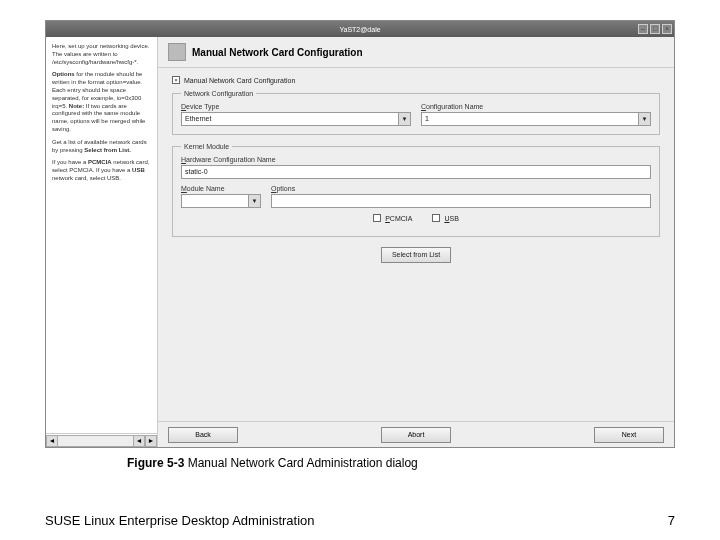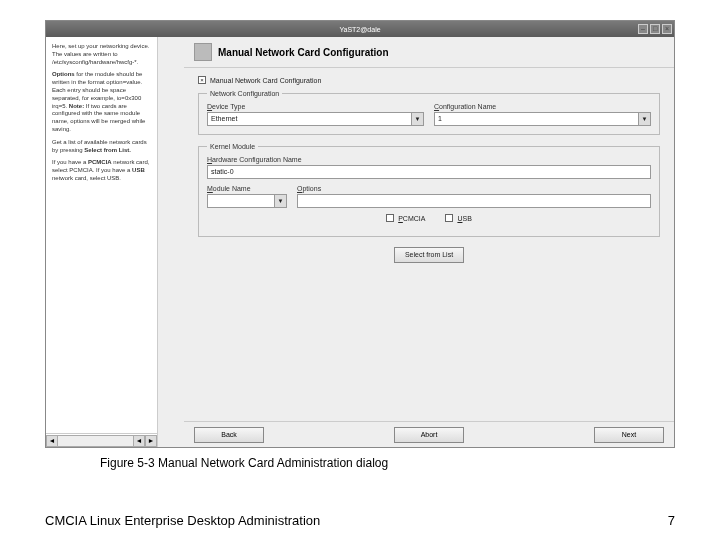--- a/index.html
+++ b/index.html
@@ -10,21 +10,21 @@
   .titlebar .controls { position: absolute; right: 2px; display: flex; gap: 2px; }
   .titlebar .controls span { width: 10px; height: 10px; border: 1px solid #ccc; background: #888; font-size: 7px; line-height: 8px; text-align: center; color: #444; }
   .content { display: flex; height: calc(100% - 16px); }
   .sidebar { width: 112px; background: #fff; border-right: 1px solid #ccc; display: flex; flex-direction: column; }
   .helptext { flex: 1; padding: 6px; font-size: 6px; color: #333; line-height: 1.3; overflow: hidden; }
   .helptext p { margin-bottom: 5px; }
   .helptext .bold { font-weight: bold; }
   .scrollbar { height: 14px; border-top: 1px solid #ccc; display: flex; align-items: center; }
   .scrollbar .arrow { width: 12px; height: 12px; border: 1px solid #aaa; background: #ddd; font-size: 7px; text-align: center; line-height: 10px; }
   .scrollbar .track { flex: 1; height: 12px; background: #eee; border: 1px solid #aaa; border-left:0; border-right:0; }
-  .main { flex: 1; background: #eee; display: flex; flex-direction: column; padding-left: 26px; }
+  .main { flex: 1; background: #eee; display: flex; flex-direction: column; }
   .main-header { display: flex; align-items: center; padding: 6px 10px; border-bottom: 1px solid #ccc; gap: 6px; }
   .main-header .hicon { width: 18px; height: 18px; background: #bbb; border: 1px solid #999; }
   .main-header .htitle { font-size: 10px; font-weight: bold; }
   .form-area { flex: 1; padding: 8px 14px; font-size: 7px; color: #222; }
   .check-row { display: flex; align-items: center; gap: 4px; margin-bottom: 6px; }
   .check-row .cb { width: 8px; height: 8px; border: 1px solid #666; background: #fff; font-size: 6px; line-height: 6px; text-align: center; }
   fieldset { border: 1px solid #bbb; padding: 6px 8px 8px 8px; margin-bottom: 8px; }
   legend { font-size: 7px; padding: 0 3px; color: #333; }
   .row { display: flex; gap: 10px; }
   .col { flex: 1; display: flex; flex-direction: column; gap: 2px; }
@@ -33,21 +33,21 @@
   .underline { text-decoration: underline; }
   .combo { display: flex; }
   .combo .field { flex: 1; height: 14px; border: 1px solid #999; background: #fff; font-size: 7px; padding: 0 3px; line-height: 12px; }
   .combo .drop { width: 12px; height: 14px; border: 1px solid #999; border-left: 0; background: #ddd; font-size: 6px; text-align: center; line-height: 12px; }
   .input { height: 14px; border: 1px solid #999; background: #fff; font-size: 7px; padding: 0 3px; line-height: 12px; }
   .checks-row { display: flex; gap: 20px; justify-content: center; margin-top: 6px; }
   .button-row-center { text-align: center; margin-top: 10px; }
   .btn { display: inline-block; min-width: 70px; height: 16px; border: 1px solid #888; background: linear-gradient(#f7f7f7,#ddd); font-size: 7px; line-height: 14px; text-align: center; padding: 0 8px; }
   .footer-buttons { height: 26px; border-top: 1px solid #ccc; display: flex; align-items: center; justify-content: space-between; padding: 0 10px; }
   .caption { font-size: 12px; margin: 8px 0 0 55px; }
-  .caption .b { font-weight: normal; }
+  .caption .b { font-weight: bold; margin-left: 27px; }
   .doc-footer { position: absolute; bottom: 12px; left: 0; right: 0; padding: 0 45px; display: flex; justify-content: space-between; font-size: 13px; }
 </style>
 </head>
 <body>
 
 <div class="page">
   <div class="window">
     <div class="titlebar">
       <span>YaST2@dale</span>
       <div class="controls">
@@ -139,16 +139,16 @@
           <span class="btn">Abort</span>
           <span class="btn">Next</span>
         </div>
       </div>
     </div>
   </div>
   <div class="caption">
     <span class="b">Figure 5-3 </span><span>Manual Network Card Administration dialog</span>
   </div>
   <div class="doc-footer">
-    <span>CMCIA Linux Enterprise Desktop Administration</span>
+    <span>SUSE Linux Enterprise Desktop Administration</span>
     <span>7</span>
   </div>
 </div>
 
 </body></html>

